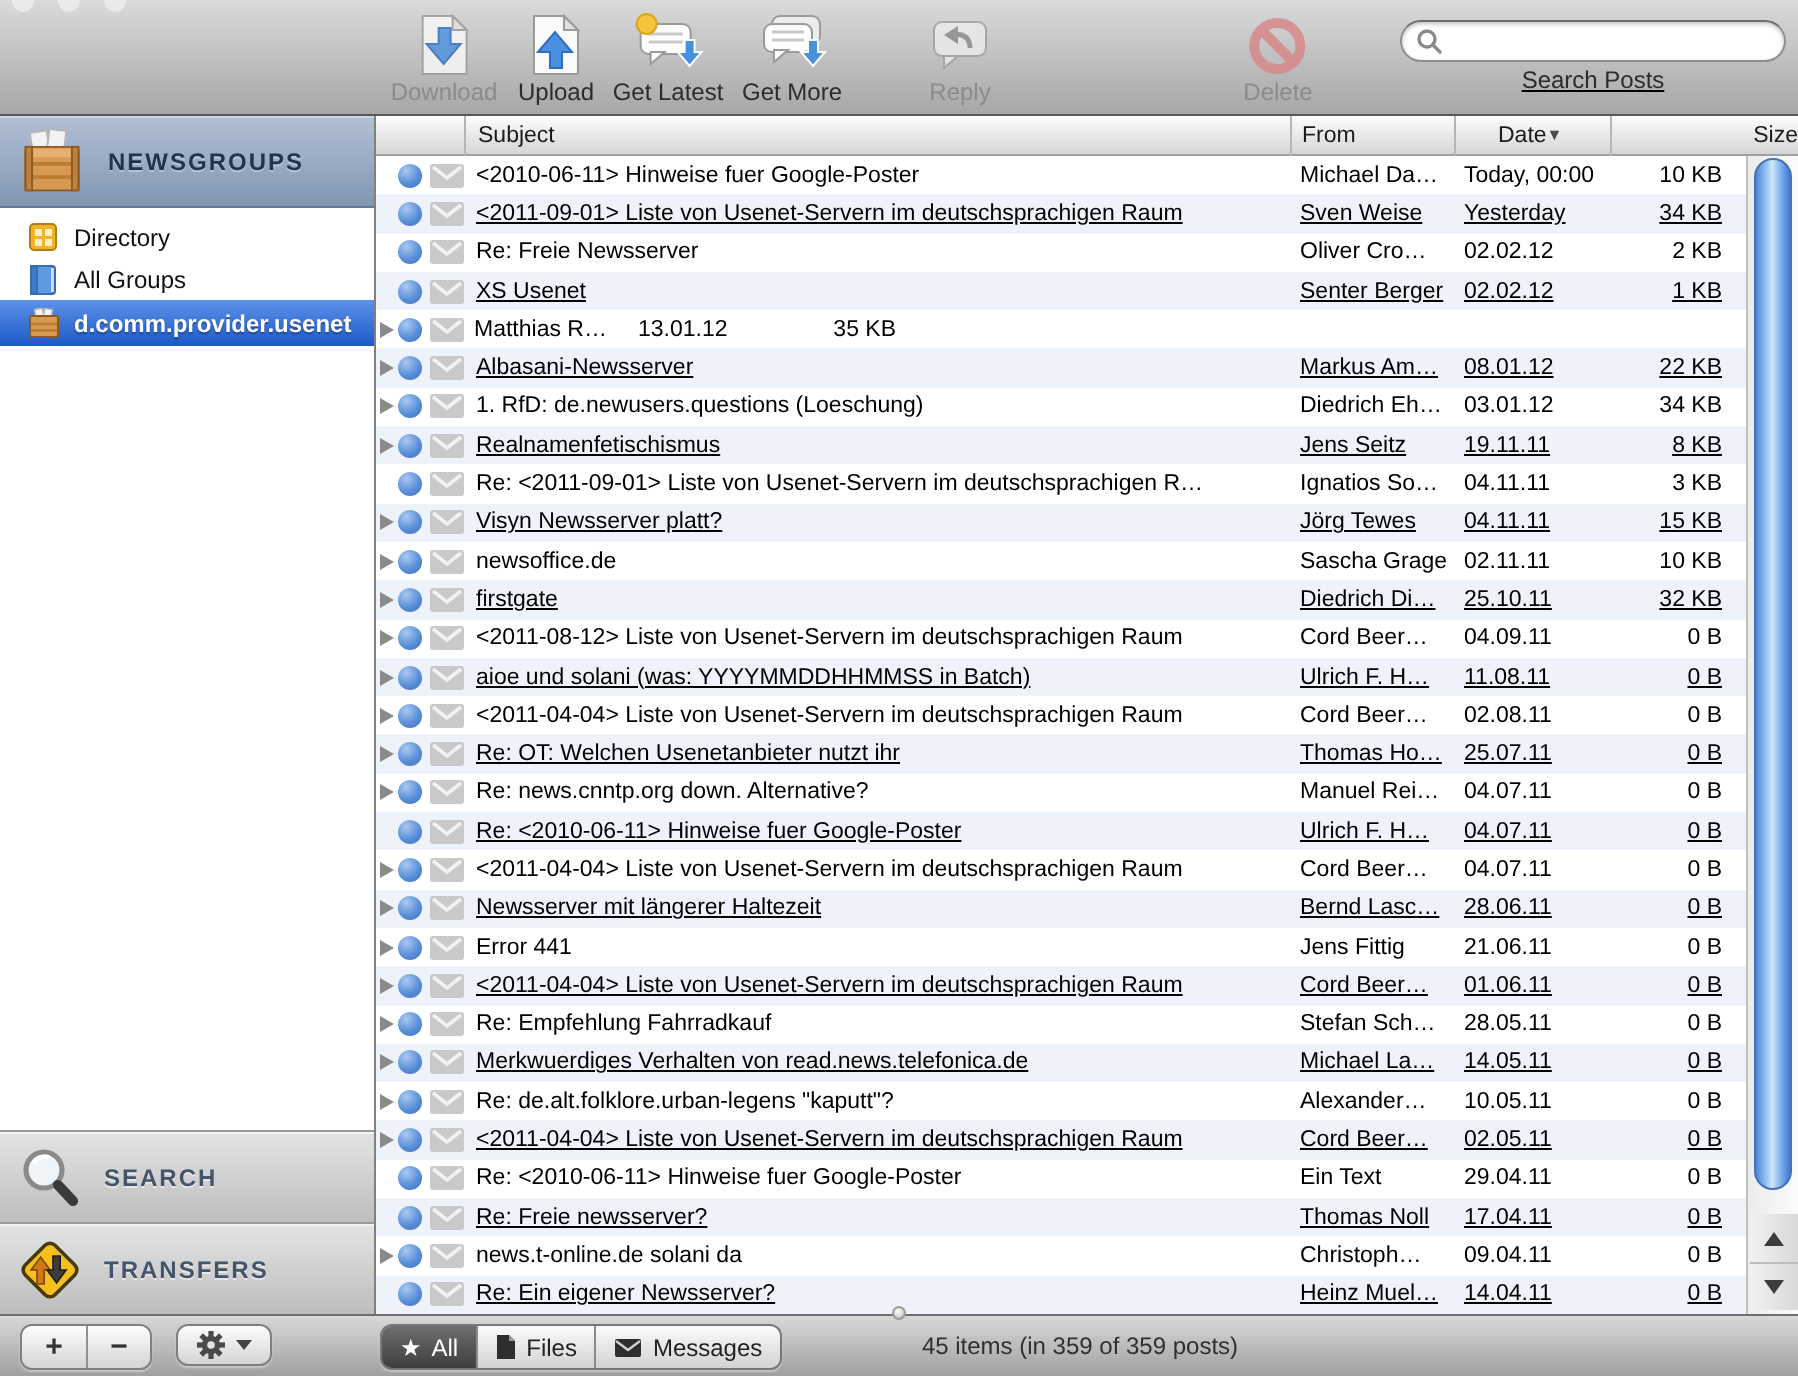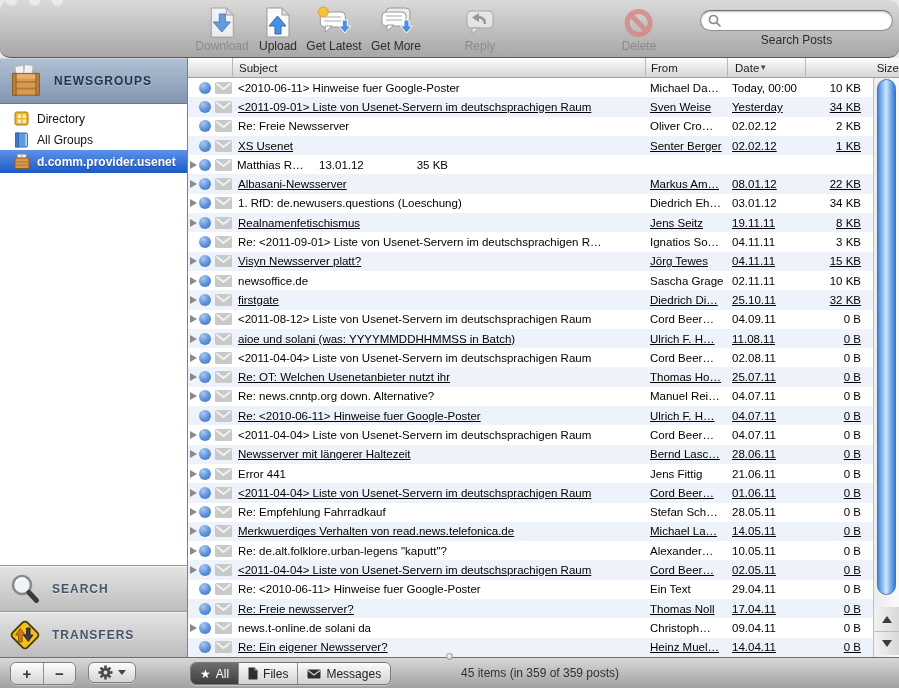--- a/index.html
+++ b/index.html
@@ -1,27 +1,27 @@
 <!DOCTYPE html>
 <html><head>
 <meta charset="utf-8">
 <style>
   * { margin:0; padding:0; box-sizing:border-box; }
   html,body { width:899px; height:688px; font-family:"Liberation Sans", sans-serif; }
   .window { position:relative; width:899px; height:688px; overflow:hidden; background:#e8e8e8; }
 
   
-  .toolbar { position:relative; height:58px; background:linear-gradient(#dadada,#a7a7a7); border-bottom:1px solid #585858;border-radius:10px; }
+  .toolbar { position:relative; height:58px; background:linear-gradient(#dadada,#a7a7a7); border-bottom:1px solid #585858; }
   .tlight { position:absolute; top:-5px; width:11px; height:11px; border-radius:50%; background:rgba(252,252,252,.5); }
   .tb-btn { position:absolute; top:5px; transform:translateX(-50%); text-align:center; cursor:default; }
   .tb-icon { height:33px; display:flex; align-items:flex-end; justify-content:center; }
   .tb-label { font-size:12px; color:#2c2c2c; margin-top:1px; white-space:nowrap; }
   .tb-btn.disabled .tb-label { color:#8b8b8b; }
   .tb-btn.disabled .tb-icon { opacity:.8; }
-  .search-wrap { position:absolute; left:700px; top:10px; width:193px; text-align:center; }
+  .search-wrap { position:absolute; left:700px; top:10px; width:193px; text-align:center;text-decoration:underline; }
   .search-field { width:193px; height:21px; background:#fff; border:1px solid #8e8e8e; border-top-color:#6f6f6f; border-radius:11px; display:flex; align-items:center; padding-left:7px; box-shadow:inset 0 1px 2px rgba(0,0,0,.25); }
   .search-label { font-size:12px; color:#2c2c2c; margin-top:2px; }
 
   
   .main { display:flex; height:599px; }
 
   
   .sidebar { width:188px; display:flex; flex-direction:column; background:#fff; border-right:1px solid #808080; }
   .side-header { height:46px; display:flex; align-items:center; padding-left:8px; }
   .side-header .sh-label { font-size:12px; font-weight:bold; letter-spacing:1px; margin-left:10px; }
@@ -38,21 +38,21 @@
   .side-spacer { flex:1; background:#fff; }
 
   
   .content { position:relative; flex:1; background:#fff; }
   .table-header { display:flex; height:20px; background:linear-gradient(#fdfdfd,#d5d5d5); border-bottom:1px solid #a0a0a0; font-size:11.5px; color:#1c1c1c; align-items:center; }
   .th { height:20px; display:flex; align-items:center; border-left:1px solid #b6b6b6; }
   .th:first-child { border-left:none; }
   .th-icons { width:44px; }
   .th-subject { flex:1; padding-left:6px; }
   .th-from { width:82px; padding-left:5px; }
-  .th-date { width:78px; padding-left:7px; }
+  .th-date { width:78px; padding-left:21px; }
   .th-date .sort { color:#4a4a4a; font-size:8px; margin-right:6px; }
   .th-size { width:94px; justify-content:flex-end; }
 
   .rows { height:579px; overflow:hidden; padding-right:26px; }
   .row { display:flex; align-items:center; height:19.3px; font-size:11.5px; color:#000; background:#fff; }
   .row.alt { background:#eef3fb;text-decoration:underline; }
   .tri { width:9px; margin-left:1px; display:flex; justify-content:center; }
   .tri.show::before { content:''; width:0; height:0; border-left:7px solid #8a8a8a; border-top:4.5px solid transparent; border-bottom:4.5px solid transparent; }
   .dot { width:12px; height:12px; margin-left:1px; border-radius:50%; background:radial-gradient(circle at 35% 28%, #aac9f1, #5b8fd8 55%, #3a6fc0); flex:none; }
   .env { width:17px; height:12px; margin-left:4px; flex:none; display:flex; }

